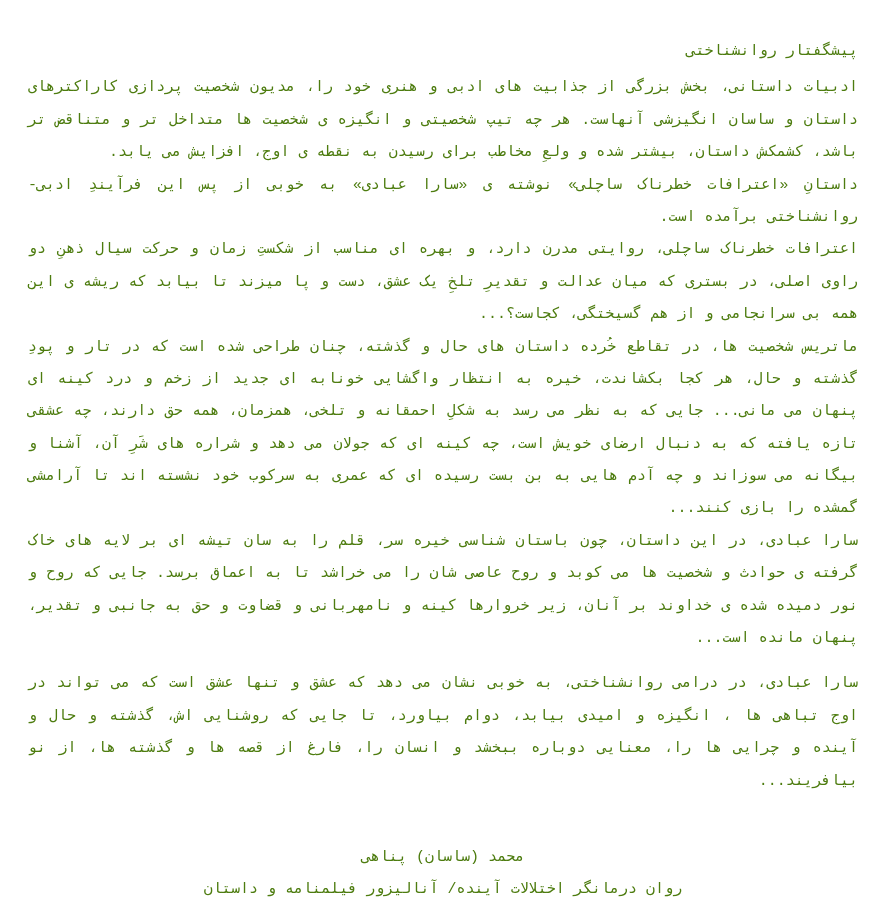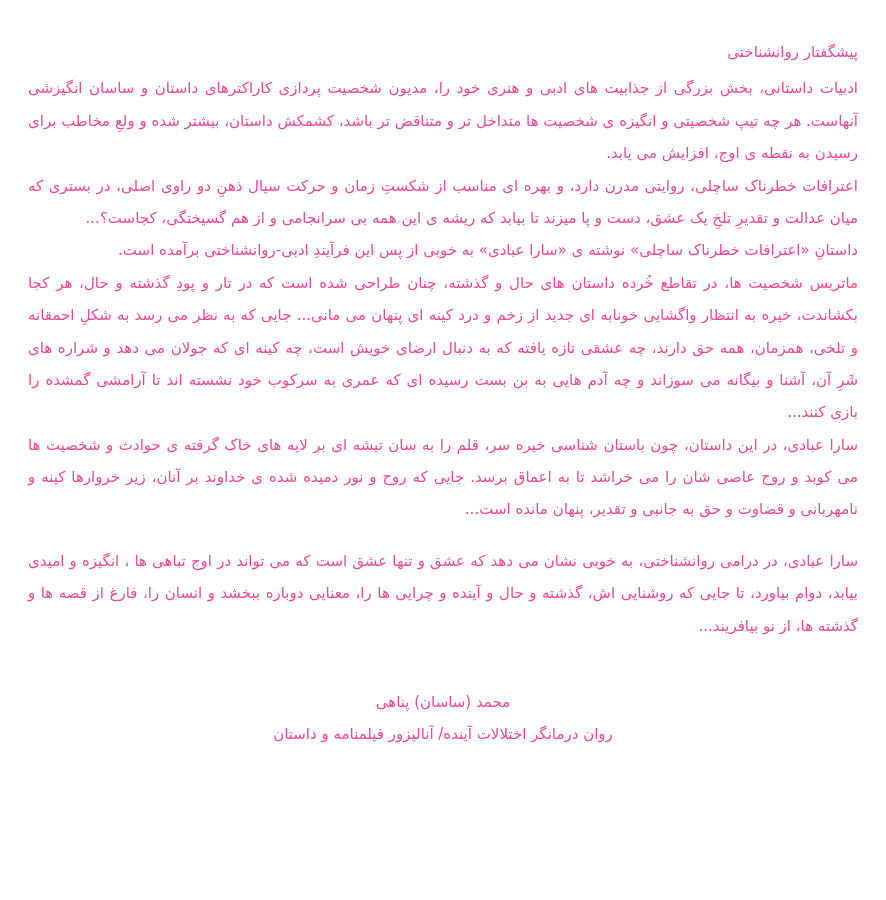--- a/index.html
+++ b/index.html
@@ -12,56 +12,57 @@
     height: 900px;
     overflow: hidden;
     font-family: "DejaVu Sans", sans-serif;
     direction: rtl;
   }
   .doc {
     box-sizing: border-box;
     width: 886px;
     height: 788px;
     padding: 36px 28px 0 28px;
-    color: #ec4899;
+    color: #4d7c0f;
     font-size: 15px;
     line-height: 2.16;
     text-align: justify;
+    font-family: Liberation Mono, monospace;
   }
   .doc-title {
     font-weight: normal;
     font-size: 15px;
     margin: 0 0 4px 0;
     text-align: right;
   }
   .para {
     margin: 0;
   }
   .para-spaced {
-    margin-top: 19px;
+    margin-top: 13px;
   }
   .signature-block {
     margin-top: 44px;
     text-align: center;
   }
   .signature-line {
     margin: 0;
   }
 </style>
 </head>
 <body>
 
 <div class="doc">
   <h1 class="doc-title">پیشگفتار روانشناختی</h1>
 
   <p class="para">ادبیات داستانی، بخش بزرگی از جذابیت های ادبی و هنری خود را، مدیون شخصیت پردازی کاراکترهای داستان و ساسان انگیزشی آنهاست. هر چه تیپ شخصیتی و انگیزه ی شخصیت ها متداخل تر و متناقض تر باشد، کشمکش داستان، بیشتر شده و ولعِ مخاطب برای رسیدن به نقطه ی اوج، افزایش می یابد.</p>
 
+  <p class="para">داستانِ «اعترافات خطرناک ساچلی» نوشته ی «سارا عبادی» به خوبی از پس این فرآیندِ ادبی-روانشناختی برآمده است.</p>
+
   <p class="para">اعترافات خطرناک ساچلی، روایتی مدرن دارد، و بهره ای مناسب از شکستِ زمان و حرکت سیال ذهنِ دو راوی اصلی، در بستری که میان عدالت و تقدیرِ تلخِ یک عشق، دست و پا میزند تا بیابد که ریشه ی این همه بی سرانجامی و از هم گسیختگی، کجاست؟...</p>
-
-  <p class="para">داستانِ «اعترافات خطرناک ساچلی» نوشته ی «سارا عبادی» به خوبی از پس این فرآیندِ ادبی-روانشناختی برآمده است.</p>
 
   <p class="para">ماتریس شخصیت ها، در تقاطع خُرده داستان های حال و گذشته، چنان طراحی شده است که در تار و پودِ گذشته و حال، هر کجا بکشاندت، خیره به انتظار واگشایی خونابه ای جدید از زخم و درد کینه ای پنهان می مانی... جایی که به نظر می رسد به شکلِ احمقانه و تلخی، همزمان، همه حق دارند، چه عشقی تازه یافته که به دنبال ارضای خویش است، چه کینه ای که جولان می دهد و شراره های شَرِ آن، آشنا و بیگانه می سوزاند و چه آدم هایی به بن بست رسیده ای که عمری به سرکوب خود نشسته اند تا آرامشی گمشده را بازی کنند...</p>
 
   <p class="para">سارا عبادی، در این داستان، چون باستان شناسی خیره سر، قلم را به سان تیشه ای بر لایه های خاک گرفته ی حوادث و شخصیت ها می کوبد و روح عاصی شان را می خراشد تا به اعماق برسد. جایی که روح و نور دمیده شده ی خداوند بر آنان، زیر خروارها کینه و نامهربانی و قضاوت و حق به جانبی و تقدیر، پنهان مانده است...</p>
 
   <p class="para para-spaced">سارا عبادی، در درامی روانشناختی، به خوبی نشان می دهد که عشق و تنها عشق است که می تواند در اوج تباهی ها ، انگیزه و امیدی بیابد، دوام بیاورد، تا جایی که روشنایی اش، گذشته و حال و آینده و چرایی ها را، معنایی دوباره ببخشد و انسان را، فارغ از قصه ها و گذشته ها، از نو بیافریند...</p>
 
   <div class="signature-block">
     <p class="signature-line">محمد (ساسان) پناهی</p>
     <p class="signature-line">روان درمانگر اختلالات آینده/ آنالیزور فیلمنامه و داستان</p>

